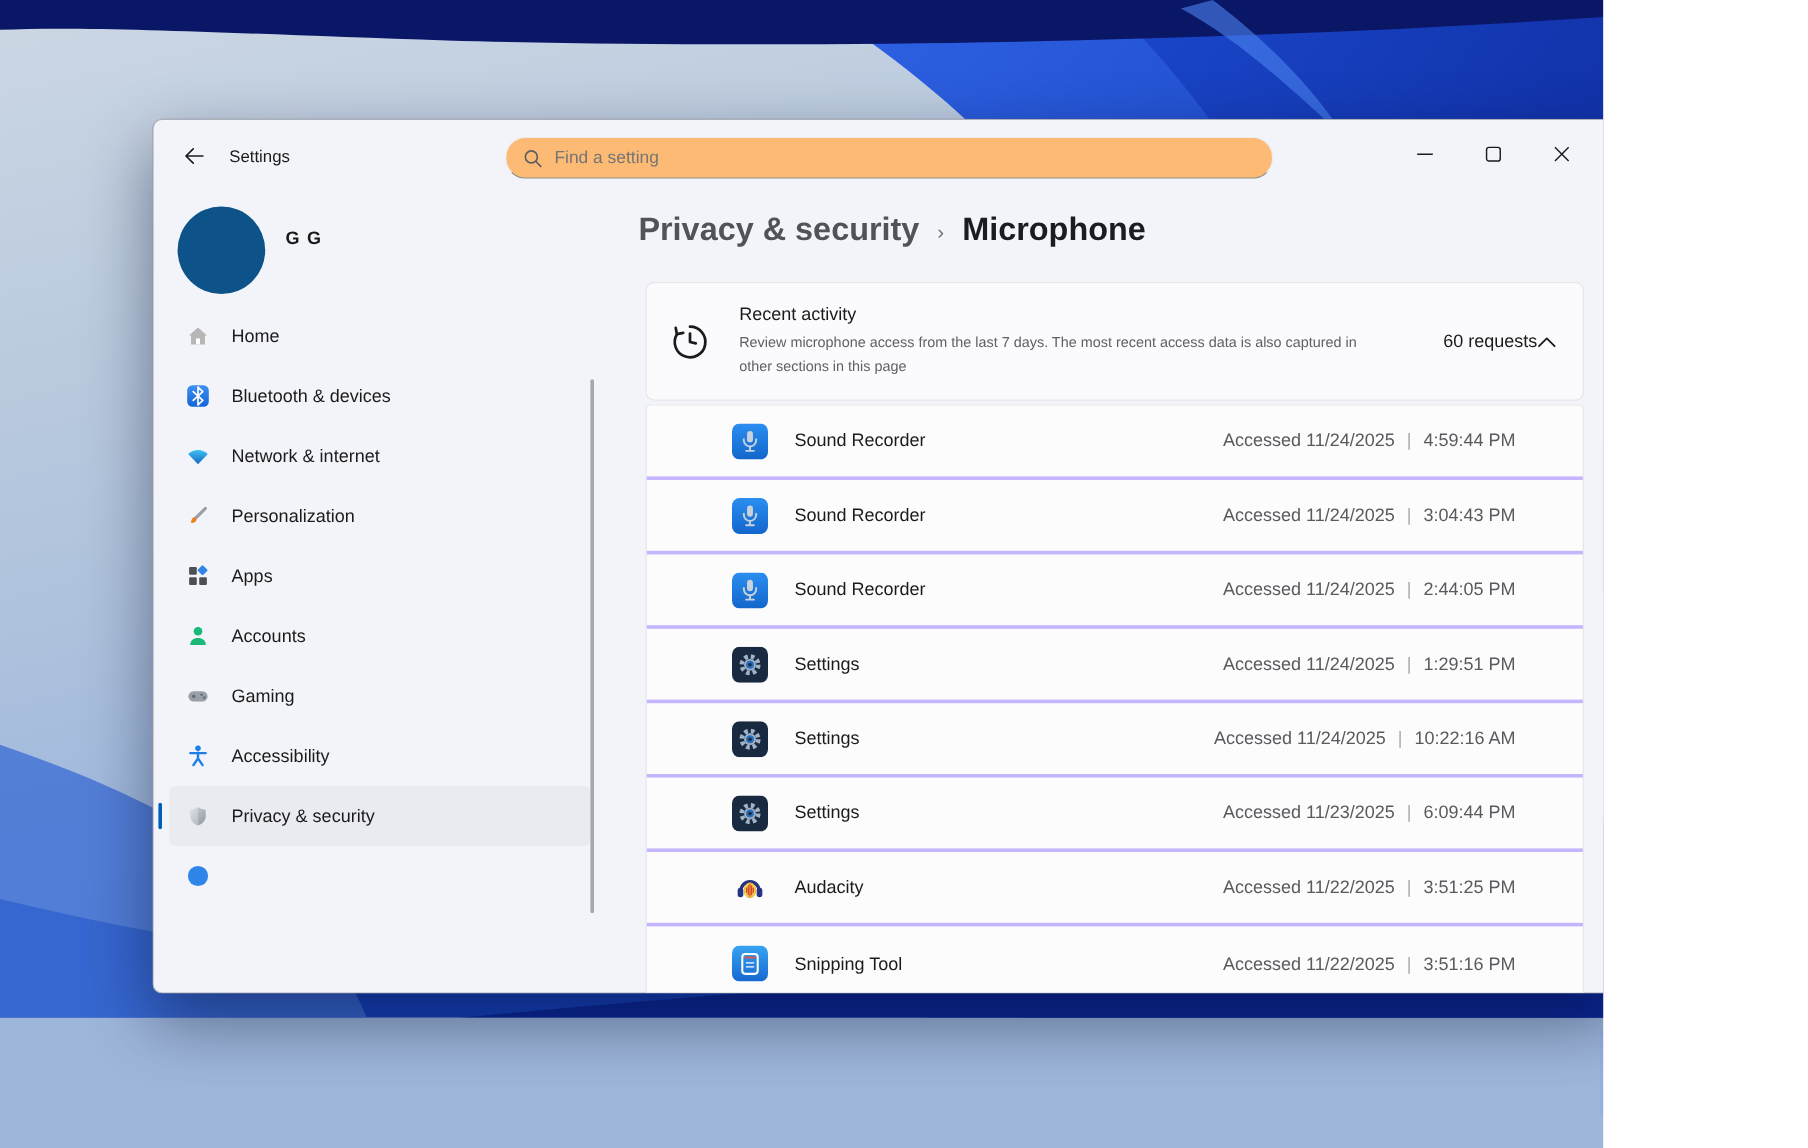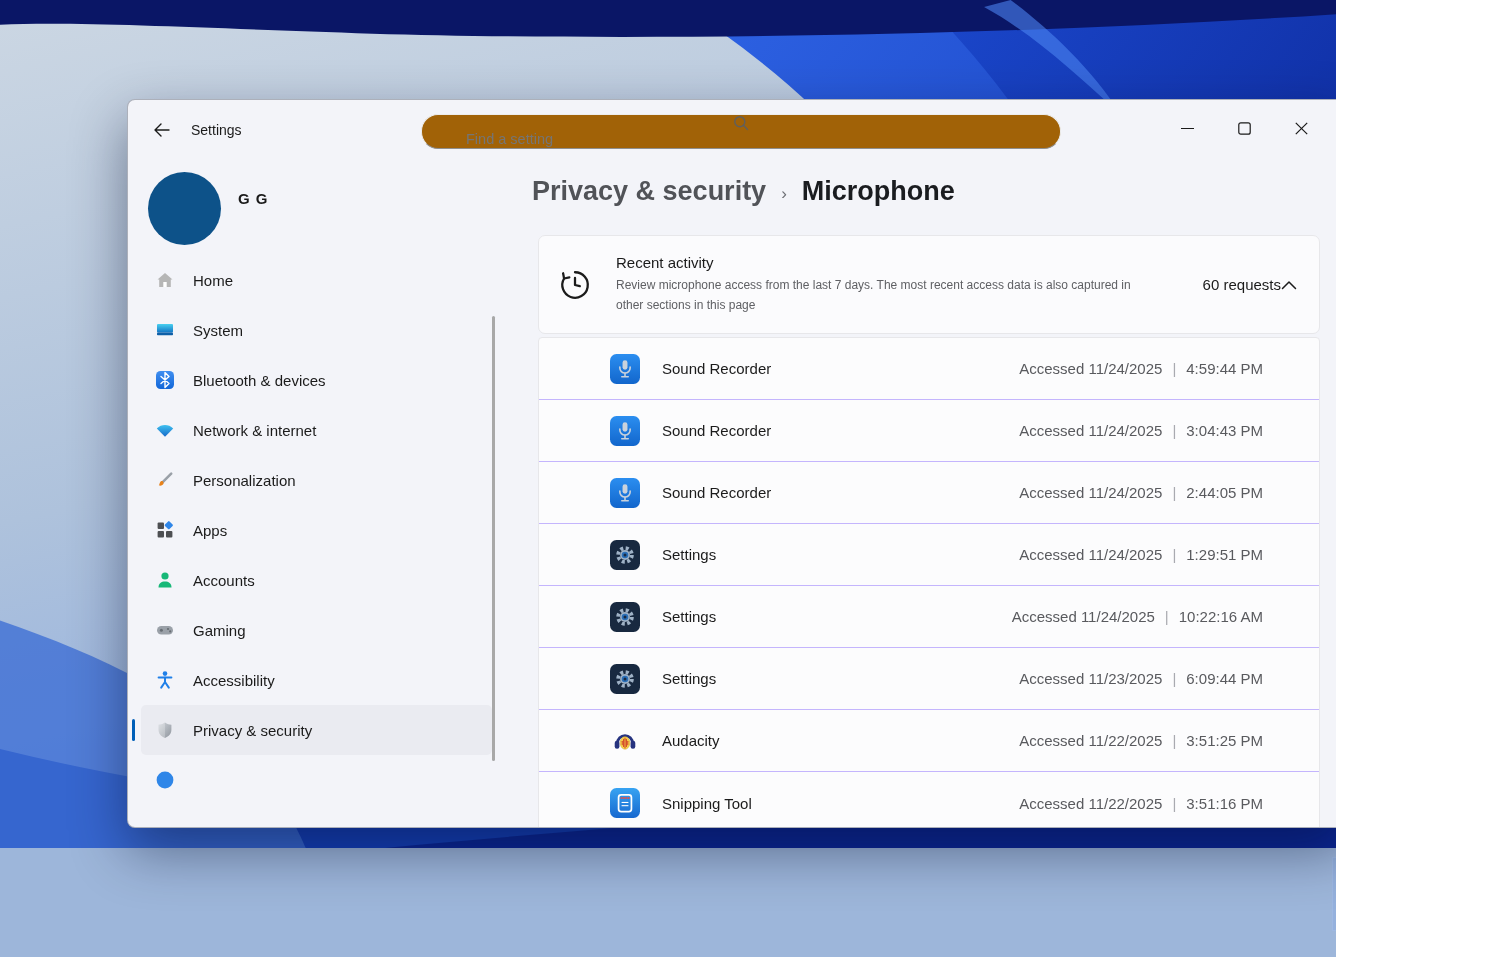--- a/index.html
+++ b/index.html
@@ -14,22 +14,22 @@
     background:#f3f4f9; border-radius:8px; overflow:hidden;
     border:1px solid rgba(40,50,70,.35);
     box-shadow:0 22px 55px rgba(0,10,40,.45); }
 
   
   .titlebar { position:absolute; left:0; top:0; width:100%; height:56px; }
   .back-btn { position:absolute; left:18px; top:17px; width:30px; height:26px; display:flex;
     align-items:center; justify-content:center; border-radius:4px; cursor:pointer; }
   .app-title { position:absolute; left:63px; top:22px; font-size:14px; color:#1b1b1b; }
   .search-box { position:absolute; left:293px; top:14px; width:640px; height:35px;
-    background:#a16207; border:1px solid #ececec; border-bottom:1px solid #8f8f8f;
-    border-radius:17px; display:flex; align-items:center; padding:0 14px;flex-direction:column; }
+    background:#fdba74; border:1px solid #ececec; border-bottom:1px solid #8f8f8f;
+    border-radius:17px; display:flex; align-items:center; padding:0 14px; }
   .search-box input { border:none; outline:none; background:transparent; font-size:14.5px;
     color:#1b1b1b; width:560px; margin-left:10px; font-family:"Liberation Sans", sans-serif; }
   .search-box input::placeholder { color:#757575; }
   .win-controls { position:absolute; top:10px; right:18px; display:flex; }
   .win-btn { width:57px; height:36px; display:flex; align-items:center; justify-content:center; cursor:pointer; }
 
   
   .avatar { position:absolute; left:20px; top:72px; width:73px; height:73px; border-radius:50%; }
   .avatar-name { position:absolute; left:110px; top:90px; font-size:15px; font-weight:bold; color:#191919; letter-spacing:1px; }
   .nav { position:absolute; left:0; top:169px; width:380px; height:560px; overflow:hidden; }
@@ -53,21 +53,21 @@
   .card-header { height:99px; background:#fbfbfd; border:1px solid #e7e7ea; border-radius:7px;
     display:flex; align-items:center; padding:0 22px 0 19px; cursor:pointer; }
   .hdr-icon { width:34px; height:34px; flex:none; }
   .hdr-text { margin-left:24px; width:560px; }
   .hdr-title { font-size:15px; color:#1b1b1b; margin-bottom:4px; }
   .hdr-desc { font-size:12px; color:#5f6064; line-height:20px; max-width:545px; }
   .hdr-right { margin-left:auto; display:flex; align-items:center; }
   .hdr-count { font-size:15px; color:#1b1b1b; white-space:nowrap; }
 
   .rows { margin-top:3px; border:1px solid #e7e7ea; border-radius:4px 4px 0 0; background:#fcfcfd; }
-  .row { height:62px; display:flex; align-items:center; padding:0 56px 0 71px; border-bottom:1px solid #c4b5fd; }
+  .row { height:62px; display:flex; align-items:center; padding:0 56px 0 71px; border-bottom:3px solid #c4b5fd; }
   .row:last-child { border-bottom:none; }
   .row-icon { width:30px; height:30px; flex:none; }
   .row-name { margin-left:22px; font-size:15px; color:#1b1b1b; }
   .row-access { margin-left:auto; font-size:15px; color:#595a5e; white-space:nowrap; }
   .row-access .pipe { color:#a9aab0; margin:0 10px; }
 
   .content-scrollbar { position:absolute; left:1214px; top:258px; width:3px; height:196px;
     background:#9a9a9a; border-radius:2px; opacity:.9; cursor:pointer; }
 </style>
 </head>
@@ -149,35 +149,20 @@
       <div class="nav-item first">
         <span class="nav-icon">
           <svg width="20" height="20" viewBox="0 0 20 20">
               <path d="M10 3 L17.5 9.6 H15.8 V17 H4.2 V9.6 H2.5 Z" fill="#b6b6b6"></path>
               <rect x="8.3" y="12" width="3.4" height="5" fill="#fff"></rect>
             </svg>
         </span>
         <span class="nav-label">Home</span>
       </div>
 
-      <div class="nav-item">
-        <span class="nav-icon">
-          <svg width="20" height="20" viewBox="0 0 20 20">
-              <defs>
-                <linearGradient id="gsys" x1="0" y1="0" x2="0" y2="1">
-                  <stop offset="0" stop-color="#49d0f0"></stop>
-                  <stop offset="1" stop-color="#1173c4"></stop>
-                </linearGradient>
-              </defs>
-              <rect x="2" y="4" width="16" height="8.6" rx="1" fill="url(#gsys)"></rect>
-              <rect x="2" y="12.6" width="16" height="2.6" rx="0.8" fill="#0d5fa8"></rect>
-            </svg>
-        </span>
-        <span class="nav-label">System</span>
-      </div>
 
       <div class="nav-item">
         <span class="nav-icon">
           <svg width="20" height="20" viewBox="0 0 20 20">
               <defs>
                 <linearGradient id="gbt" x1="0" y1="0" x2="0" y2="1">
                   <stop offset="0" stop-color="#3f8ef0"></stop>
                   <stop offset="1" stop-color="#1266d8"></stop>
                 </linearGradient>
               </defs>

